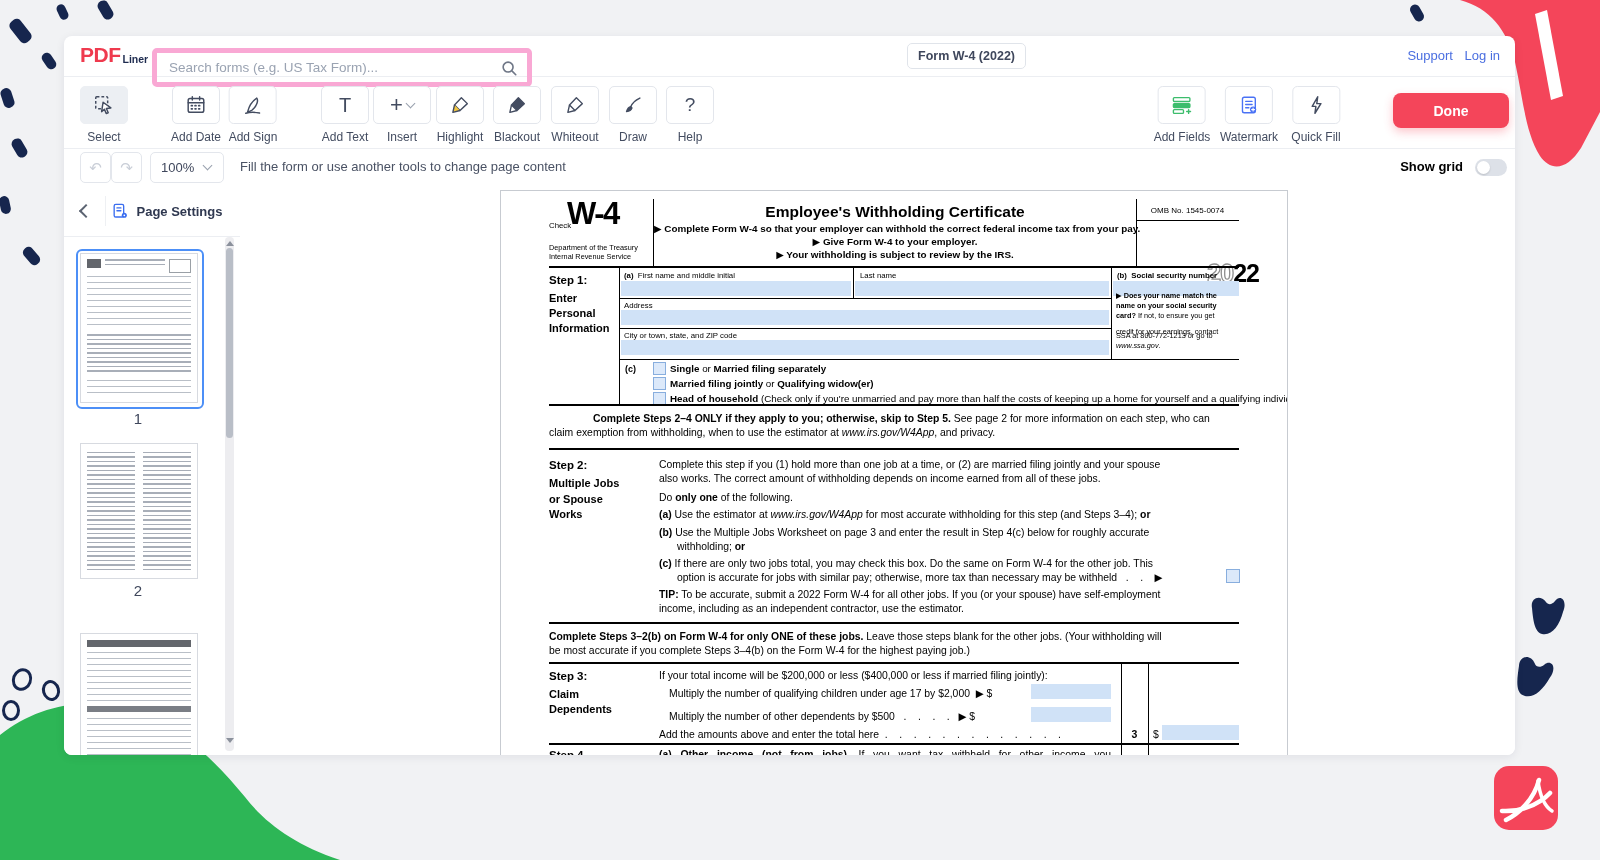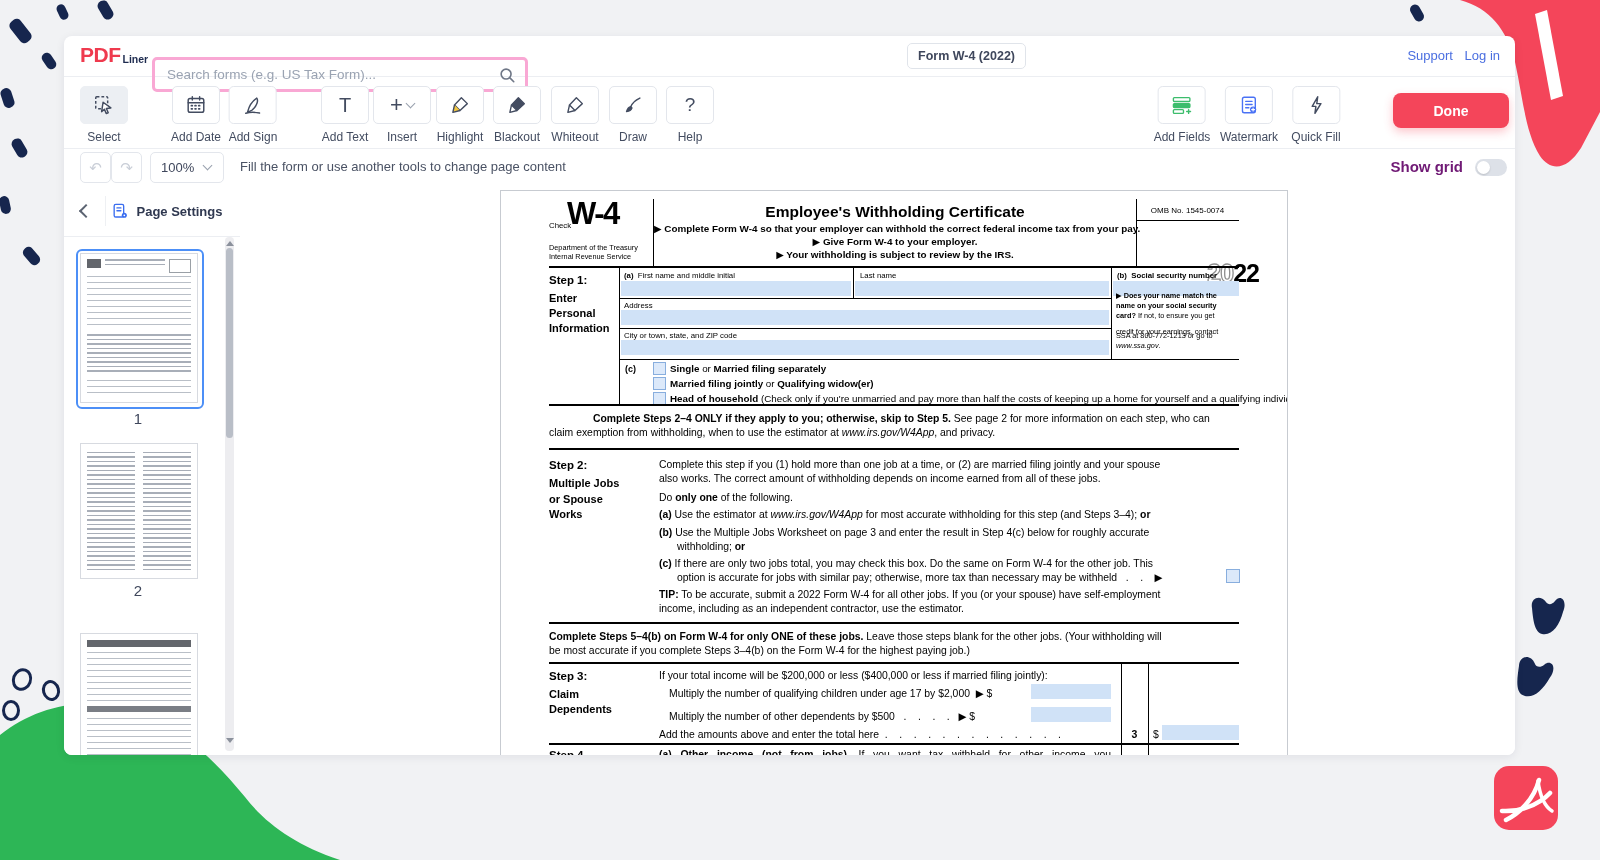--- a/index.html
+++ b/index.html
@@ -9,21 +9,21 @@
   .ring{position:absolute;border:3.5px solid #16264e;border-radius:50%;}
   .decor{position:absolute;}
   
   .card{position:absolute;left:64px;top:36px;width:1451px;height:719px;background:#fff;border-radius:8px;
         box-shadow:0 2px 10px rgba(20,30,60,.08);overflow:hidden;z-index:5;}
   
   .topbar{position:absolute;left:0;top:0;width:100%;height:40px;border-bottom:1px solid #eceef2;}
   .logo{position:absolute;left:16px;top:8px;display:flex;align-items:flex-end;cursor:pointer;}
   .logo-pdf{color:#ef3a4e;font-weight:800;font-size:21px;letter-spacing:-.5px;line-height:22px;}
   .logo-liner{color:#1d2b4f;font-weight:800;font-size:10.5px;margin-left:2px;line-height:14px;}
-  .search{position:absolute;left:88px;top:21px;width:370px;height:29px;border:3px solid #f9a8d4;border-radius:5px;display:flex;align-items:center;justify-content:space-between;}
+  .search{position:absolute;left:88px;top:12px;width:370px;height:29px;border:5px solid #f9a8d4;border-radius:5px;display:flex;align-items:center;justify-content:space-between;}
   .search input{border:0;outline:0;flex:1;margin-left:10px;font-size:13.5px;color:#3f475c;font-family:inherit;background:transparent;}
   .search input::placeholder{color:#9aa3b2;}
   .search svg{margin-right:9px;}
   .doc-pill{position:absolute;left:843px;top:7px;height:24px;padding:0 10px;border:1px solid #e0e4ea;border-radius:5px;
             display:flex;align-items:center;font-size:12.5px;font-weight:700;color:#3f475c;}
   .toplink{position:absolute;top:12px;font-size:13px;color:#4a6ee0;cursor:pointer;}
   
   .toolbar{position:absolute;left:0;top:40px;width:100%;height:72px;border-bottom:1px solid #eceef2;}
   .tool{position:absolute;top:10px;display:flex;flex-direction:column;align-items:center;transform:translateX(-50%);cursor:pointer;}
   .tool-ic{width:46px;height:36px;border:1px solid #e3e6ec;border-radius:5px;background:#fff;display:flex;align-items:center;justify-content:center;}
@@ -37,21 +37,21 @@
             box-shadow:0 4px 10px rgba(244,69,90,.3);}
   
   .subbar{position:absolute;left:0;top:112px;width:100%;height:38px;border-bottom:1px solid #eceef2;}
   .sq-btn{position:absolute;top:4px;width:29px;height:29px;border:1px solid #e3e6ec;border-radius:5px;background:#fff;
           display:flex;align-items:center;justify-content:center;cursor:pointer;color:#c9ced7;font-size:15px;font-family:"DejaVu Sans",sans-serif;}
   .zoom-dd{position:absolute;left:86px;top:4px;width:72px;height:29px;border:1px solid #e3e6ec;border-radius:5px;background:#fff;
            display:flex;align-items:center;cursor:pointer;font-size:13px;color:#3f475c;}
   .zoom-dd span.val{margin-left:10px;flex:1;}
   .zoom-dd .chev{margin-right:12px;}
   .hint{position:absolute;left:176px;top:0;line-height:38px;font-size:13px;color:#4a5264;}
-  .grid-lb{position:absolute;right:52px;top:0;line-height:38px;font-size:15px;font-weight:700;color:#701a75;}
+  .grid-lb{position:absolute;right:52px;top:0;line-height:38px;font-size:13px;font-weight:700;color:#000000;}
   .switch{position:absolute;right:8px;top:11px;width:32px;height:17px;background:#dde1e8;border-radius:9px;cursor:pointer;}
   .switch .knob{position:absolute;left:2px;top:2px;width:13px;height:13px;background:#fff;border-radius:50%;box-shadow:0 1px 2px rgba(0,0,0,.15);}
   
   .content{position:absolute;left:0;top:150px;width:100%;height:569px;}
   .sidebar{position:absolute;left:0;top:0;width:176px;height:569px;background:#fff;overflow:hidden;}
   .sb-head{position:absolute;left:0;top:0;width:176px;height:50px;border-bottom:1px solid #eceef2;}
   .back-chev{position:absolute;left:12px;top:15px;width:20px;height:20px;display:flex;align-items:center;justify-content:center;cursor:pointer;}
   .back-chev i{display:block;width:8px;height:8px;border-left:2px solid #5b6371;border-bottom:2px solid #5b6371;transform:rotate(45deg);}
   .sb-sep{position:absolute;left:41px;top:10px;width:1px;height:30px;background:#eef0f3;}
   .ps-group{position:absolute;left:41px;right:12px;top:0;height:50px;display:flex;align-items:center;justify-content:center;gap:7px;cursor:pointer;}
@@ -433,21 +433,21 @@
           <div class="fl" style="left:158px;top:317px;"><span style="font-weight: 700;">(a)</span><span> Use the estimator at </span><span style="font-style: italic;">www.irs.gov/W4App</span><span> for most accurate withholding for this step (and Steps 3–4); </span><span style="font-weight: 700;">or</span></div>
           <div class="fl" style="left:158px;top:335px;"><span style="font-weight: 700;">(b)</span><span> Use the Multiple Jobs Worksheet on page 3 and enter the result in Step 4(c) below for roughly accurate</span></div>
           <div class="fl" style="left:176px;top:349px;"><span>withholding; </span><span style="font-weight: 700;">or</span></div>
           <div class="fl" style="left:158px;top:366px;"><span style="font-weight: 700;">(c)</span><span> If there are only two jobs total, you may check this box. Do the same on Form W-4 for the other job. This</span></div>
           <div class="fl" style="left:176px;top:380px;"><span>option is accurate for jobs with similar pay; otherwise, more tax than necessary may be withheld   .    .    </span><span style="font-weight: 700;">▶</span></div>
           <div class="cbx" style="left:725px;top:378px;width:12px;height:12px;"></div>
           <div class="fl" style="left:158px;top:397px;"><span style="font-weight: 700;">TIP:</span><span> To be accurate, submit a 2022 Form W-4 for all other jobs. If you (or your spouse) have self-employment</span></div>
           <div class="fl" style="left:158px;top:411px;">income, including as an independent contractor, use the estimator.</div>
           <div class="hline" style="left:48px;top:431px;width:690px;height:1.5px;"></div>
 
-          <div class="fl" style="left:48px;top:439px;"><span style="font-weight: 700;">Complete Steps 5–4(b) on Form W-4 for only ONE of these jobs.</span><span> Leave those steps blank for the other jobs. (Your withholding will</span></div>
+          <div class="fl" style="left:48px;top:439px;"><span style="font-weight: 700;">Complete Steps 3–2(b) on Form W-4 for only ONE of these jobs.</span><span> Leave those steps blank for the other jobs. (Your withholding will</span></div>
           <div class="fl" style="left:48px;top:453px;">be most accurate if you complete Steps 3–4(b) on the Form W-4 for the highest paying job.)</div>
           <div class="hline2" style="left:48px;top:471px;width:690px;"></div>
 
           <div class="fl stp" style="left:48px;top:478px;">Step 3:</div>
           <div class="fl stp2" style="left:48px;top:497px;">Claim</div>
           <div class="fl stp2" style="left:48px;top:512px;">Dependents</div>
 
           <div class="fl" style="left:158px;top:478px;">If your total income will be $200,000 or less ($400,000 or less if married filing jointly):</div>
           <div class="fl" style="left:168px;top:496px;"><span>Multiply the number of qualifying children under age 17 by $2,000  </span><span style="font-weight: 700;">▶</span><span> $</span></div>
           <div class="blue" style="left:530px;top:493px;width:80px;height:15px;"></div>

